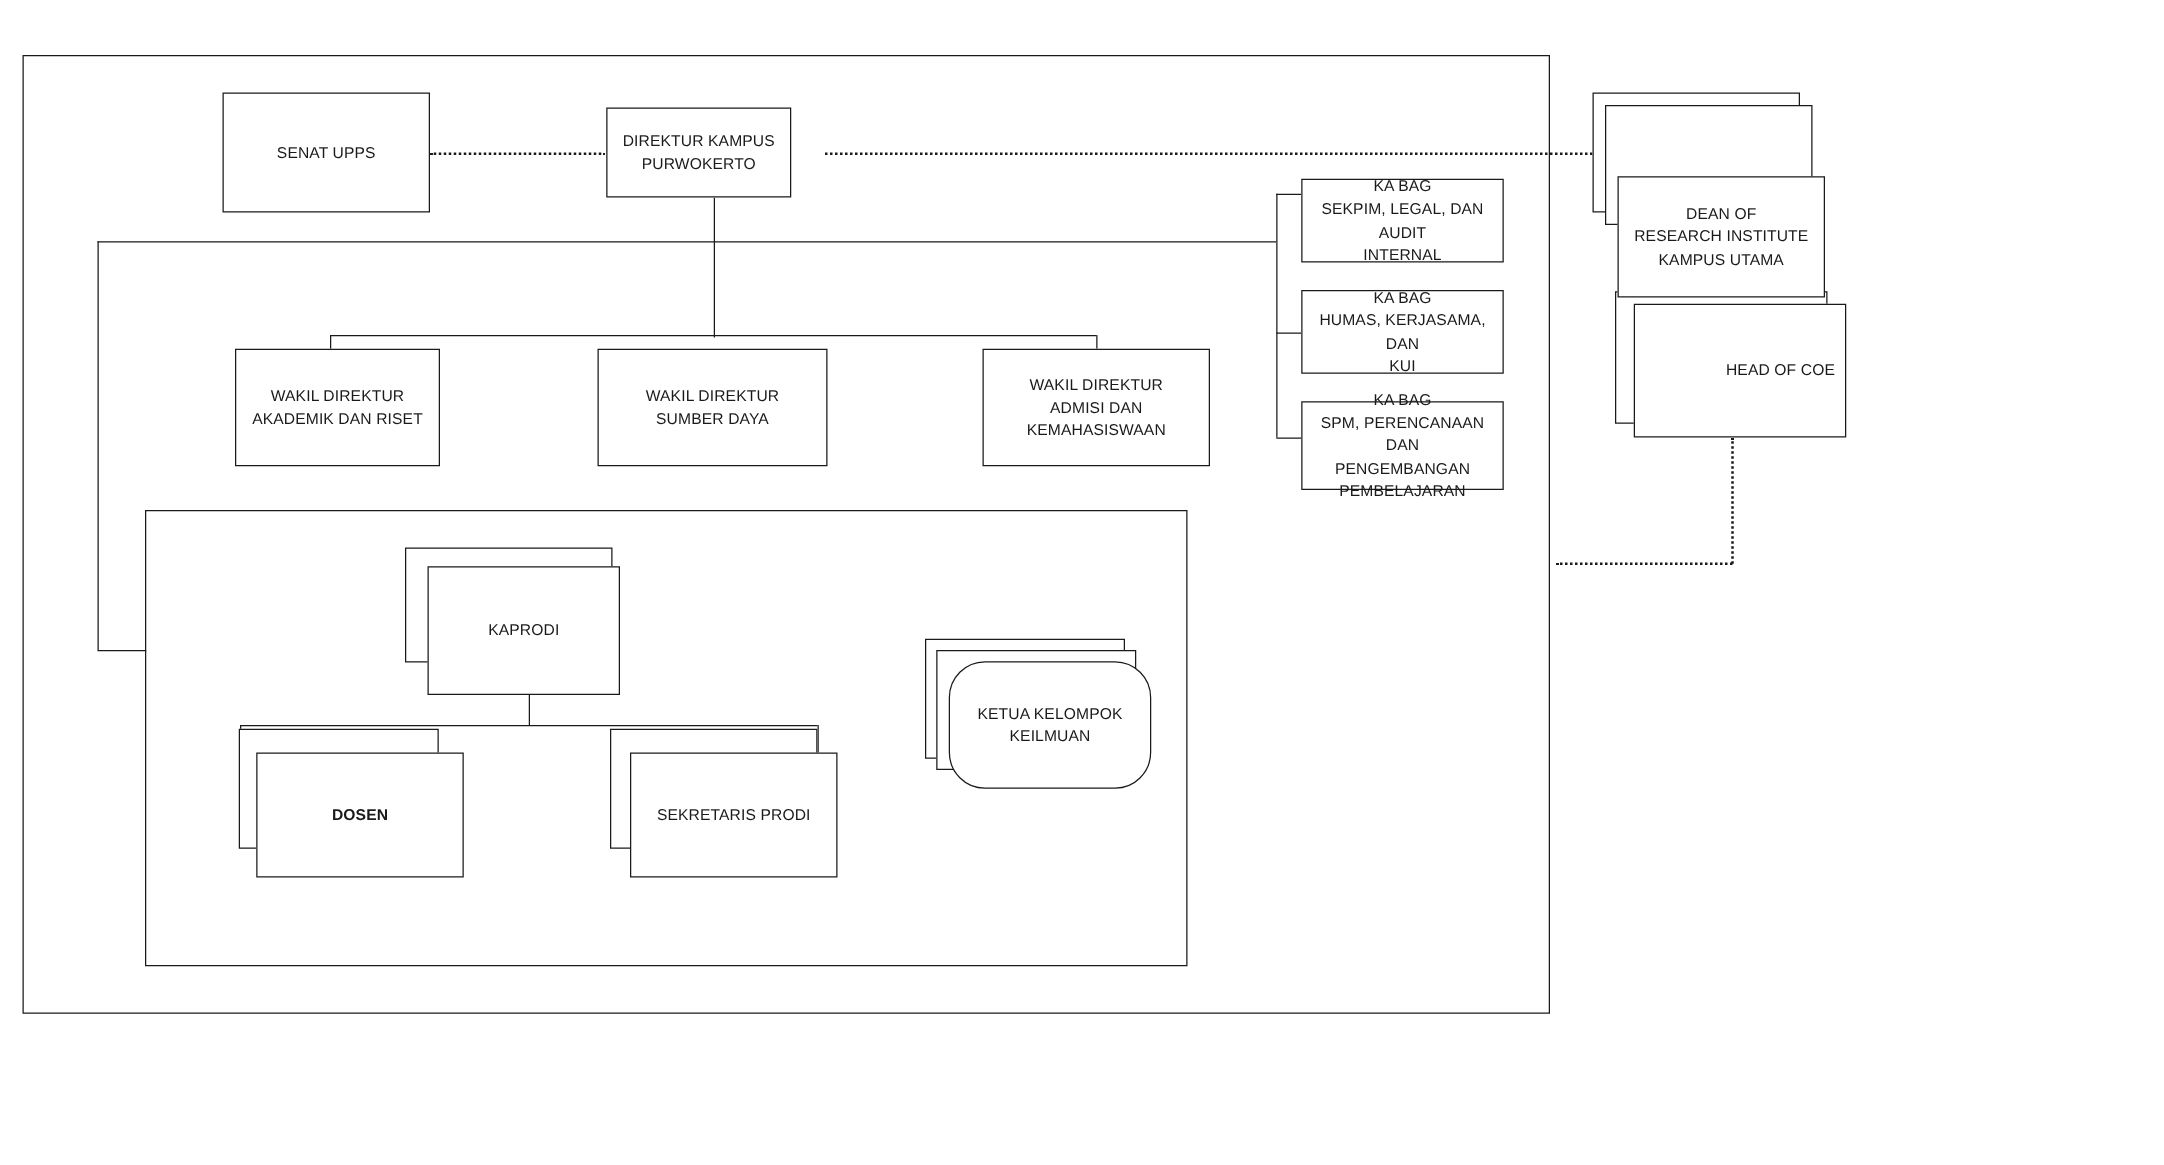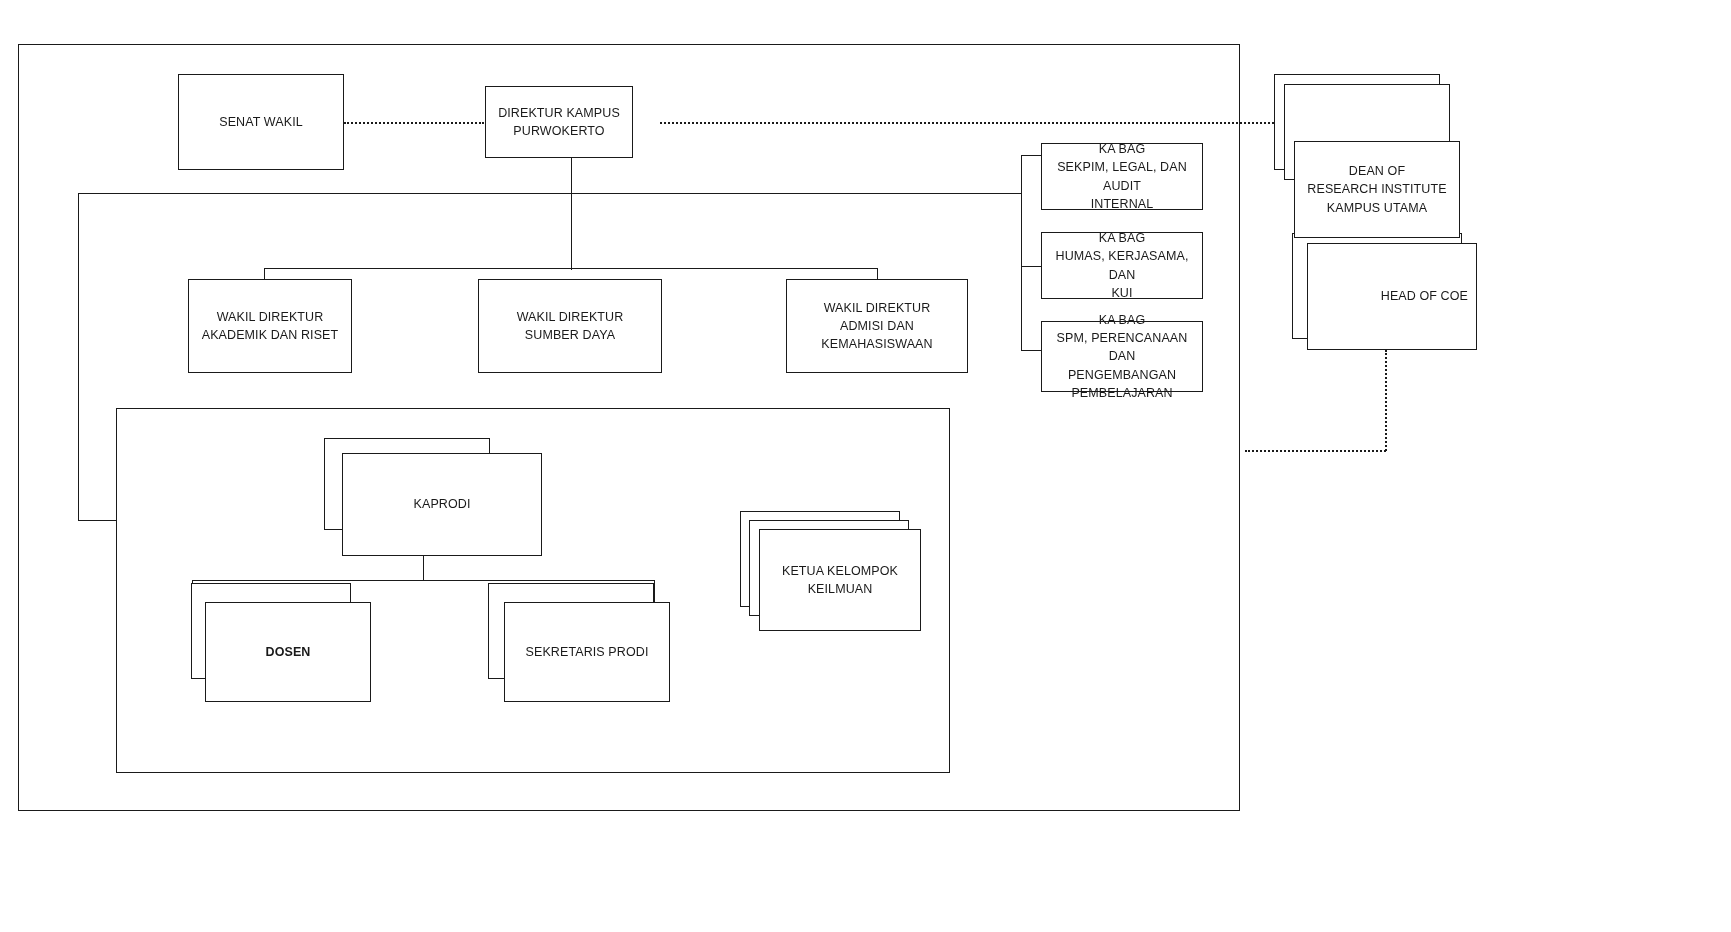--- a/index.html
+++ b/index.html
@@ -110,21 +110,21 @@
   <div class="line v" style="left:1386px; top:190px; height:53px;"></div>
 
   <div class="dot-h" style="left:344px; top:122px; width:140px;"></div>
 
   <div class="dot-h" style="left:660px; top:122px; width:634px;"></div>
 
   <div class="dot-v" style="left:1385px; top:350px; height:101px;"></div>
   <div class="dot-h" style="left:1245px; top:450px; width:141px;"></div>
 
   <div class="node" style="left:178px; top:74px; width:166px; height:96px;">
-    <span class="label">SENAT WAKIL</span>
+    <span class="label">SENAT UPPS</span>
   </div>
 
   <div class="node" style="left:485px; top:86px; width:148px; height:72px;">
     <span class="label">DIREKTUR KAMPUS
 PURWOKERTO</span>
   </div>
 
   <div class="node" style="left:188px; top:279px; width:164px; height:94px;">
     <span class="label">WAKIL DIREKTUR
 AKADEMIK DAN RISET</span>
@@ -153,37 +153,37 @@
   </div>
 
   <div class="node" style="left:1041px; top:321px; width:162px; height:71px;">
     <span class="label">KA BAG
 SPM, PERENCANAAN DAN
 PENGEMBANGAN
 PEMBELAJARAN</span>
   </div>
 
   <div class="plate" style="left:324px; top:438px; width:166px; height:92px;"></div>
-  <div class="node" style="left:342px; top:453px; width:200px; height:103px;">
+  <div class="node" style="left:342px; top:453px; width:154px; height:103px;">
     <span class="label">KAPRODI</span>
   </div>
 
   <div class="plate" style="left:191px; top:583px; width:160px; height:96px;"></div>
   <div class="node" style="left:205px; top:602px; width:166px; height:100px;font-weight:bold;">
     <span class="label">DOSEN</span>
   </div>
 
   <div class="plate" style="left:488px; top:583px; width:166px; height:96px;"></div>
   <div class="node" style="left:504px; top:602px; width:166px; height:100px;">
     <span class="label">SEKRETARIS PRODI</span>
   </div>
 
   <div class="plate" style="left:740px; top:511px; width:160px; height:96px;"></div>
   <div class="plate" style="left:749px; top:520px; width:160px; height:96px;"></div>
-  <div class="node" style="left:759px; top:529px; width:162px; height:102px;">
+  <div class="node" style="left:759px; top:529px; width:162px; height:102px;border-radius:29px;">
     <span class="label">KETUA KELOMPOK
 KEILMUAN</span>
   </div>
 
   <div class="plate" style="left:1274px; top:74px; width:166px; height:96px;"></div>
   <div class="plate" style="left:1284px; top:84px; width:166px; height:96px;"></div>
   <div class="node" style="left:1294px; top:93px; width:166px; height:97px;margin-top:48px;">
     <span class="label">DEAN OF
 RESEARCH INSTITUTE
 KAMPUS UTAMA</span>

